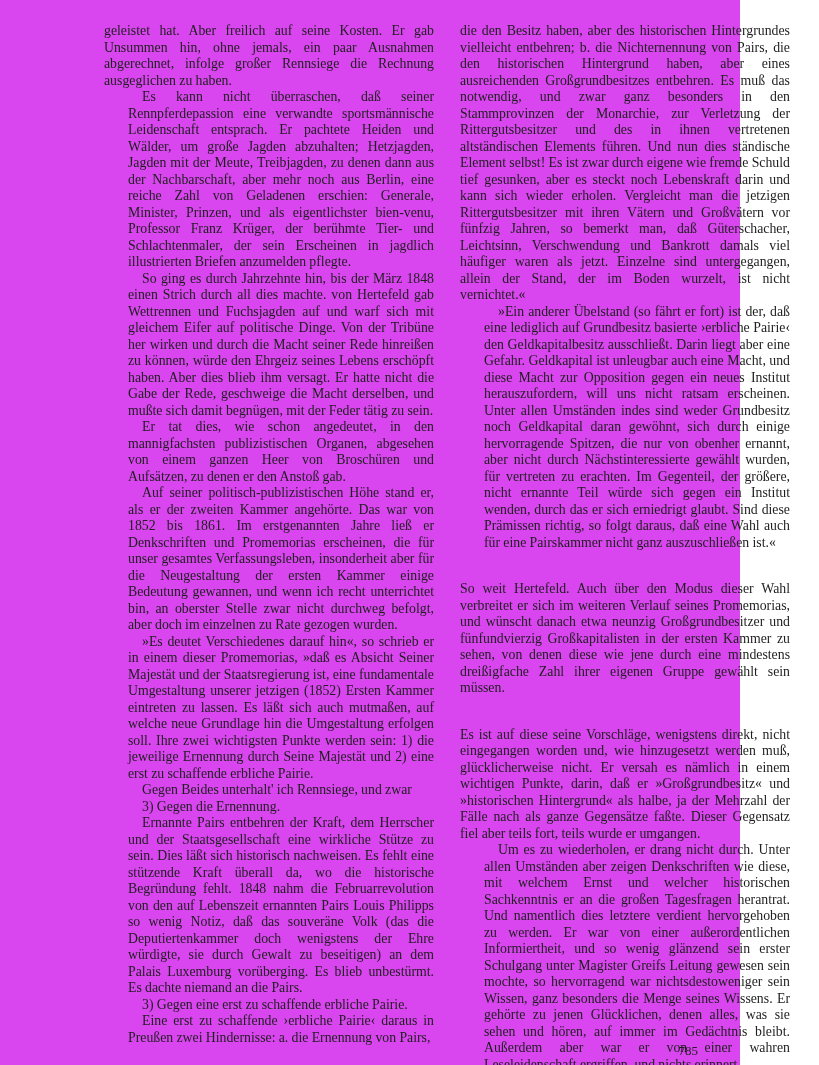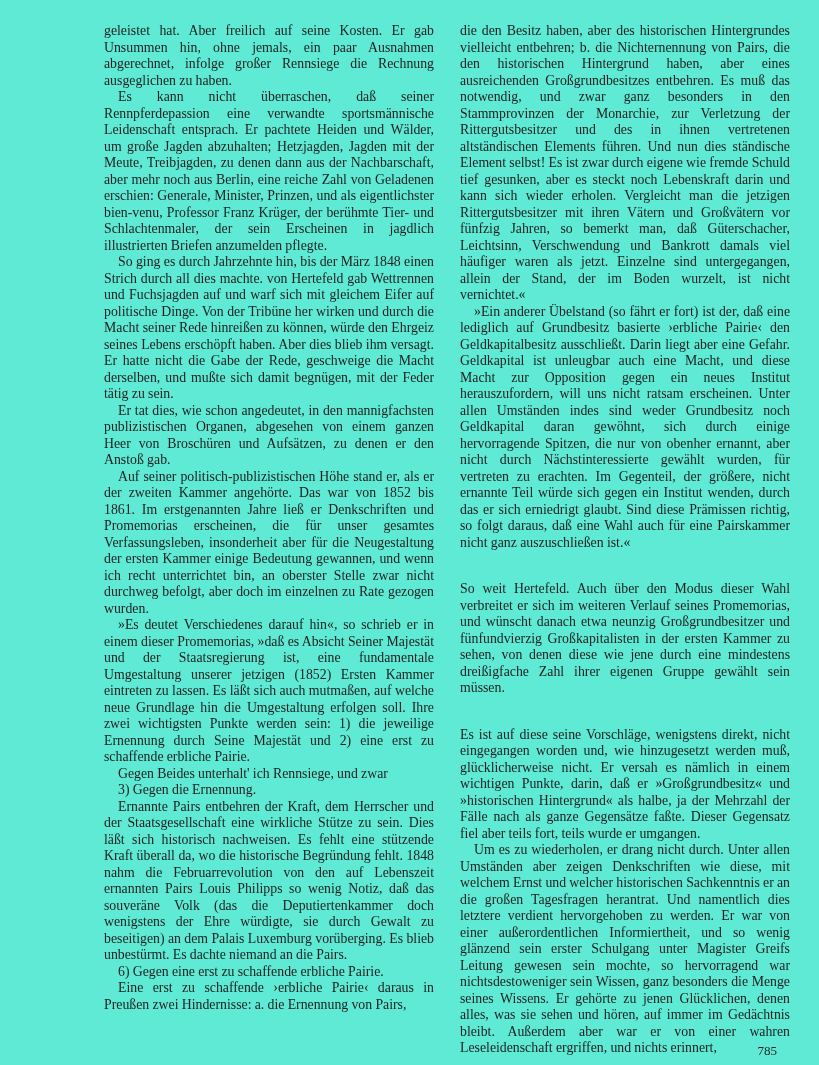--- a/index.html
+++ b/index.html
@@ -6,43 +6,43 @@
   html, body { background: #ffffff; }
   body {
     width: 819px;
     height: 1065px;
     overflow: hidden;
     font-family: "Liberation Serif", "DejaVu Serif", serif;
     color: #1e1e1e;
   }
   .page {
     position: relative;
-    width: 819px;
+    width: 740px;
     height: 1065px;
     padding: 23px 20px 0 104px;
-    background: #5eead4;
+    background: #d946ef;
   }
   .columns {
     display: flex;
     gap: 26px;
   }
   .column {
     width: 330px;
     flex: 0 0 330px;
   }
   .para {
     font-size: 13.8px;
     line-height: 16.5px;
     text-align: justify;
     color: #1e1e1e;
     hyphens: auto;
     -webkit-hyphens: auto;
     word-spacing: -0.2px;
   }
-  .para.indent { text-indent: 14px; }
+  .para.indent { text-indent: 14px; margin-left: 24px; }
   .para.gap { margin-top: 30px; }
   .page-number {
     position: absolute;
     right: 42px;
     bottom: 6px;
     font-size: 13px;
     color: #1e1e1e;
   }
 </style>
 </head>
@@ -53,21 +53,21 @@
     <div class="column">
         <p class="para" lang="de">geleistet hat. Aber freilich auf seine Kosten. Er gab Unsummen hin, ohne jemals, ein paar Ausnahmen abgerechnet, infolge großer Rennsiege die Rechnung ausgeglichen zu haben.</p>
         <p class="para indent" lang="de">Es kann nicht überraschen, daß seiner Rennpferdepassion eine verwandte sportsmännische Leidenschaft entsprach. Er pachtete Heiden und Wälder, um große Jagden abzuhalten; Hetzjagden, Jagden mit der Meute, Treibjagden, zu denen dann aus der Nachbarschaft, aber mehr noch aus Berlin, eine reiche Zahl von Geladenen erschien: Generale, Minister, Prinzen, und als eigentlichster bien-venu, Professor Franz Krüger, der berühmte Tier- und Schlachtenmaler, der sein Erscheinen in jagdlich illustrierten Briefen anzumelden pflegte.</p>
         <p class="para indent" lang="de">So ging es durch Jahrzehnte hin, bis der März 1848 einen Strich durch all dies machte. von Hertefeld gab Wettrennen und Fuchsjagden auf und warf sich mit gleichem Eifer auf politische Dinge. Von der Tribüne her wirken und durch die Macht seiner Rede hinreißen zu können, würde den Ehrgeiz seines Lebens erschöpft haben. Aber dies blieb ihm versagt. Er hatte nicht die Gabe der Rede, geschweige die Macht derselben, und mußte sich damit begnügen, mit der Feder tätig zu sein.</p>
         <p class="para indent" lang="de">Er tat dies, wie schon angedeutet, in den mannigfachsten publizistischen Organen, abgesehen von einem ganzen Heer von Broschüren und Aufsätzen, zu denen er den Anstoß gab.</p>
         <p class="para indent" lang="de">Auf seiner politisch-publizistischen Höhe stand er, als er der zweiten Kammer angehörte. Das war von 1852 bis 1861. Im erstgenannten Jahre ließ er Denkschriften und Promemorias erscheinen, die für unser gesamtes Verfassungsleben, insonderheit aber für die Neugestaltung der ersten Kammer einige Bedeutung gewannen, und wenn ich recht unterrichtet bin, an oberster Stelle zwar nicht durchweg befolgt, aber doch im einzelnen zu Rate gezogen wurden.</p>
         <p class="para indent" lang="de">»Es deutet Verschiedenes darauf hin«, so schrieb er in einem dieser Promemorias, »daß es Absicht Seiner Majestät und der Staatsregierung ist, eine fundamentale Umgestaltung unserer jetzigen (1852) Ersten Kammer eintreten zu lassen. Es läßt sich auch mutmaßen, auf welche neue Grundlage hin die Umgestaltung erfolgen soll. Ihre zwei wichtigsten Punkte werden sein: 1) die jeweilige Ernennung durch Seine Majestät und 2) eine erst zu schaffende erbliche Pairie.</p>
         <p class="para indent" lang="de">Gegen Beides unterhalt' ich Rennsiege, und zwar</p>
         <p class="para indent" lang="de">3) Gegen die Ernennung.</p>
         <p class="para indent" lang="de">Ernannte Pairs entbehren der Kraft, dem Herrscher und der Staatsgesellschaft eine wirkliche Stütze zu sein. Dies läßt sich historisch nachweisen. Es fehlt eine stützende Kraft überall da, wo die historische Begründung fehlt. 1848 nahm die Februarrevolution von den auf Lebenszeit ernannten Pairs Louis Philipps so wenig Notiz, daß das souveräne Volk (das die Deputiertenkammer doch wenigstens der Ehre würdigte, sie durch Gewalt zu beseitigen) an dem Palais Luxemburg vorüberging. Es blieb unbestürmt. Es dachte niemand an die Pairs.</p>
-        <p class="para indent" lang="de">6) Gegen eine erst zu schaffende erbliche Pairie.</p>
+        <p class="para indent" lang="de">3) Gegen eine erst zu schaffende erbliche Pairie.</p>
         <p class="para indent" lang="de">Eine erst zu schaffende ›erbliche Pairie‹ daraus in Preußen zwei Hindernisse: a. die Ernennung von Pairs,</p>
       </div>
     <div class="column">
         <p class="para" lang="de">die den Besitz haben, aber des historischen Hintergrundes vielleicht entbehren; b. die Nichternennung von Pairs, die den historischen Hintergrund haben, aber eines ausreichenden Großgrundbesitzes entbehren. Es muß das notwendig, und zwar ganz besonders in den Stammprovinzen der Monarchie, zur Verletzung der Rittergutsbesitzer und des in ihnen vertretenen altständischen Elements führen. Und nun dies ständische Element selbst! Es ist zwar durch eigene wie fremde Schuld tief gesunken, aber es steckt noch Lebenskraft darin und kann sich wieder erholen. Vergleicht man die jetzigen Rittergutsbesitzer mit ihren Vätern und Großvätern vor fünfzig Jahren, so bemerkt man, daß Güterschacher, Leichtsinn, Verschwendung und Bankrott damals viel häufiger waren als jetzt. Einzelne sind untergegangen, allein der Stand, der im Boden wurzelt, ist nicht vernichtet.«</p>
         <p class="para indent" lang="de">»Ein anderer Übelstand (so fährt er fort) ist der, daß eine lediglich auf Grundbesitz basierte ›erbliche Pairie‹ den Geldkapitalbesitz ausschließt. Darin liegt aber eine Gefahr. Geldkapital ist unleugbar auch eine Macht, und diese Macht zur Opposition gegen ein neues Institut herauszufordern, will uns nicht ratsam erscheinen. Unter allen Umständen indes sind weder Grundbesitz noch Geldkapital daran gewöhnt, sich durch einige hervorragende Spitzen, die nur von obenher ernannt, aber nicht durch Nächstinteressierte gewählt wurden, für vertreten zu erachten. Im Gegenteil, der größere, nicht ernannte Teil würde sich gegen ein Institut wenden, durch das er sich erniedrigt glaubt. Sind diese Prämissen richtig, so folgt daraus, daß eine Wahl auch für eine Pairskammer nicht ganz auszuschließen ist.«</p>
         <p class="para gap" lang="de">So weit Hertefeld. Auch über den Modus dieser Wahl verbreitet er sich im weiteren Verlauf seines Promemorias, und wünscht danach etwa neunzig Großgrundbesitzer und fünfundvierzig Großkapitalisten in der ersten Kammer zu sehen, von denen diese wie jene durch eine mindestens dreißigfache Zahl ihrer eigenen Gruppe gewählt sein müssen.</p>
         <p class="para gap" lang="de">Es ist auf diese seine Vorschläge, wenigstens direkt, nicht eingegangen worden und, wie hinzugesetzt werden muß, glücklicherweise nicht. Er versah es nämlich in einem wichtigen Punkte, darin, daß er »Großgrundbesitz« und »historischen Hintergrund« als halbe, ja der Mehrzahl der Fälle nach als ganze Gegensätze faßte. Dieser Gegensatz fiel aber teils fort, teils wurde er umgangen.</p>
         <p class="para indent" lang="de">Um es zu wiederholen, er drang nicht durch. Unter allen Umständen aber zeigen Denkschriften wie diese, mit welchem Ernst und welcher historischen Sachkenntnis er an die großen Tagesfragen herantrat. Und namentlich dies letztere verdient hervorgehoben zu werden. Er war von einer außerordentlichen Informiertheit, und so wenig glänzend sein erster Schulgang unter Magister Greifs Leitung gewesen sein mochte, so hervorragend war nichtsdestoweniger sein Wissen, ganz besonders die Menge seines Wissens. Er gehörte zu jenen Glücklichen, denen alles, was sie sehen und hören, auf immer im Gedächtnis bleibt. Außerdem aber war er von einer wahren Leseleidenschaft ergriffen, und nichts erinnert,</p>
       </div>
   </div>

